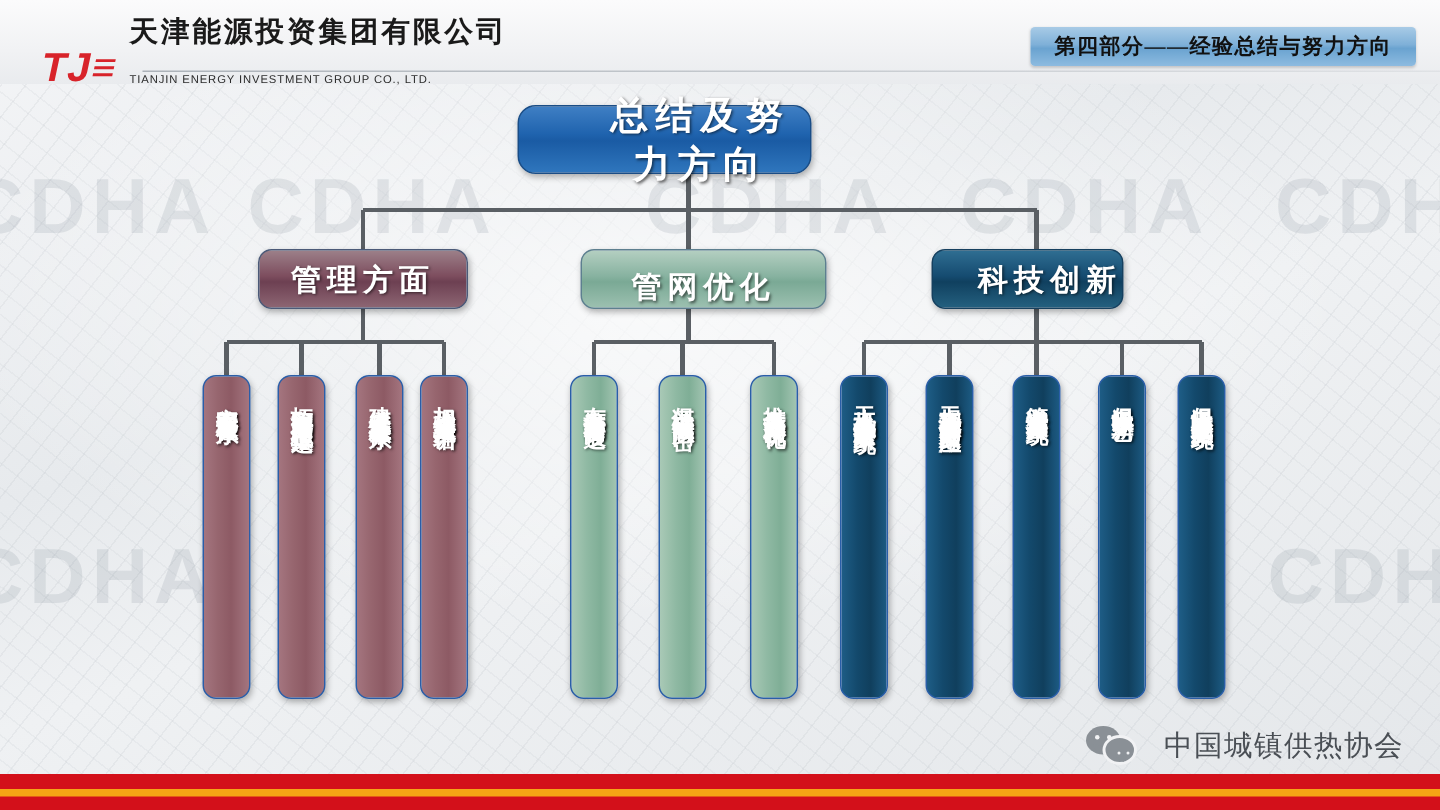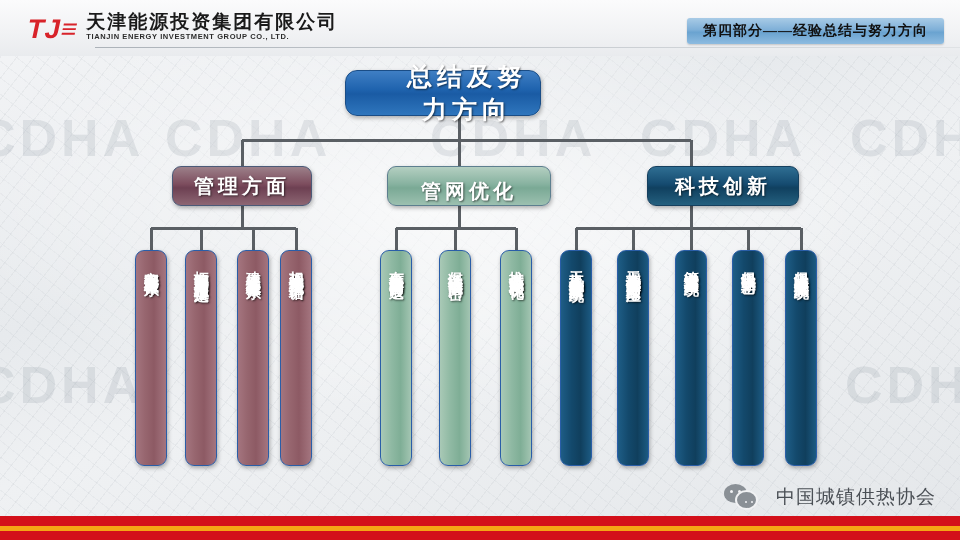--- a/index.html
+++ b/index.html
@@ -49,22 +49,22 @@
     font-family:"Liberation Sans",sans-serif;
   }
   .tje .t{color:#d8232a;}
   .tje .j{color:#d8232a;}
   .tje .e{color:#d8232a;}
   #logo .cn{
     font-size:19px;font-weight:700;color:#1a1a1a;letter-spacing:2px;
     line-height:20px;font-family:"DejaVu Sans",sans-serif;
   }
   #logo .en{
-    font-size:7.5px;font-weight:700;color:#2b2b2b;letter-spacing:.6px;
-    line-height:10px;margin-top:1px;
+    font-size:7.5px;font-weight:400;color:#2b2b2b;letter-spacing:.6px;
+    line-height:10px;margin-top:17px;
   }
   #banner{
     position:absolute;right:16px;top:18px;height:26px;
     padding:0 16px;display:flex;align-items:center;
     border-radius:3px;
     background:linear-gradient(180deg,#a8cbe6 0%,#7fb0d8 45%,#6aa3d0 55%,#8dbbe0 100%);
     box-shadow:0 1px 2px rgba(0,0,0,.18);
   }
   #banner .txt{
     font-family:Liberation Serif, serif;
@@ -133,23 +133,23 @@
   #root .lbl{font-size:25px;letter-spacing:5px;}
   
   .cat{height:40px;border-radius:9px;top:110px;}
   .cat .lbl{font-size:20px;letter-spacing:4px;}
   #cat0{left:172px;width:140px;
     background:linear-gradient(180deg,#9c8089 0%,#7d4d5e 45%,#6d4052 55%,#8d6673 100%);
     border:1px solid #4b5a78;}
   #cat1{left:387px;width:164px;
     background:linear-gradient(180deg,#b4cfc1 0%,#87b2a0 45%,#7aa995 55%,#9cc0b0 100%);
     border:1px solid #5d7f8f;align-items:flex-end;}
-  #cat2{left:647px;width:152px;
+  #cat2{left:621px;width:128px;
     background:linear-gradient(180deg,#2f6e92 0%,#154b70 45%,#10405f 55%,#24607f 100%);
-    border:1px solid #16405f;}
+    border:1px solid #16405f;justify-content:flex-end;}
   
   .leaf{
     width:32px;top:194px;height:216px;border-radius:9px;
     align-items:flex-start;padding-top:8px;
   }
   .leaf .lbl{
     writing-mode:vertical-rl;text-orientation:upright;
     font-size:15px;line-height:17px;letter-spacing:1.5px;
     font-weight:700;
   }

